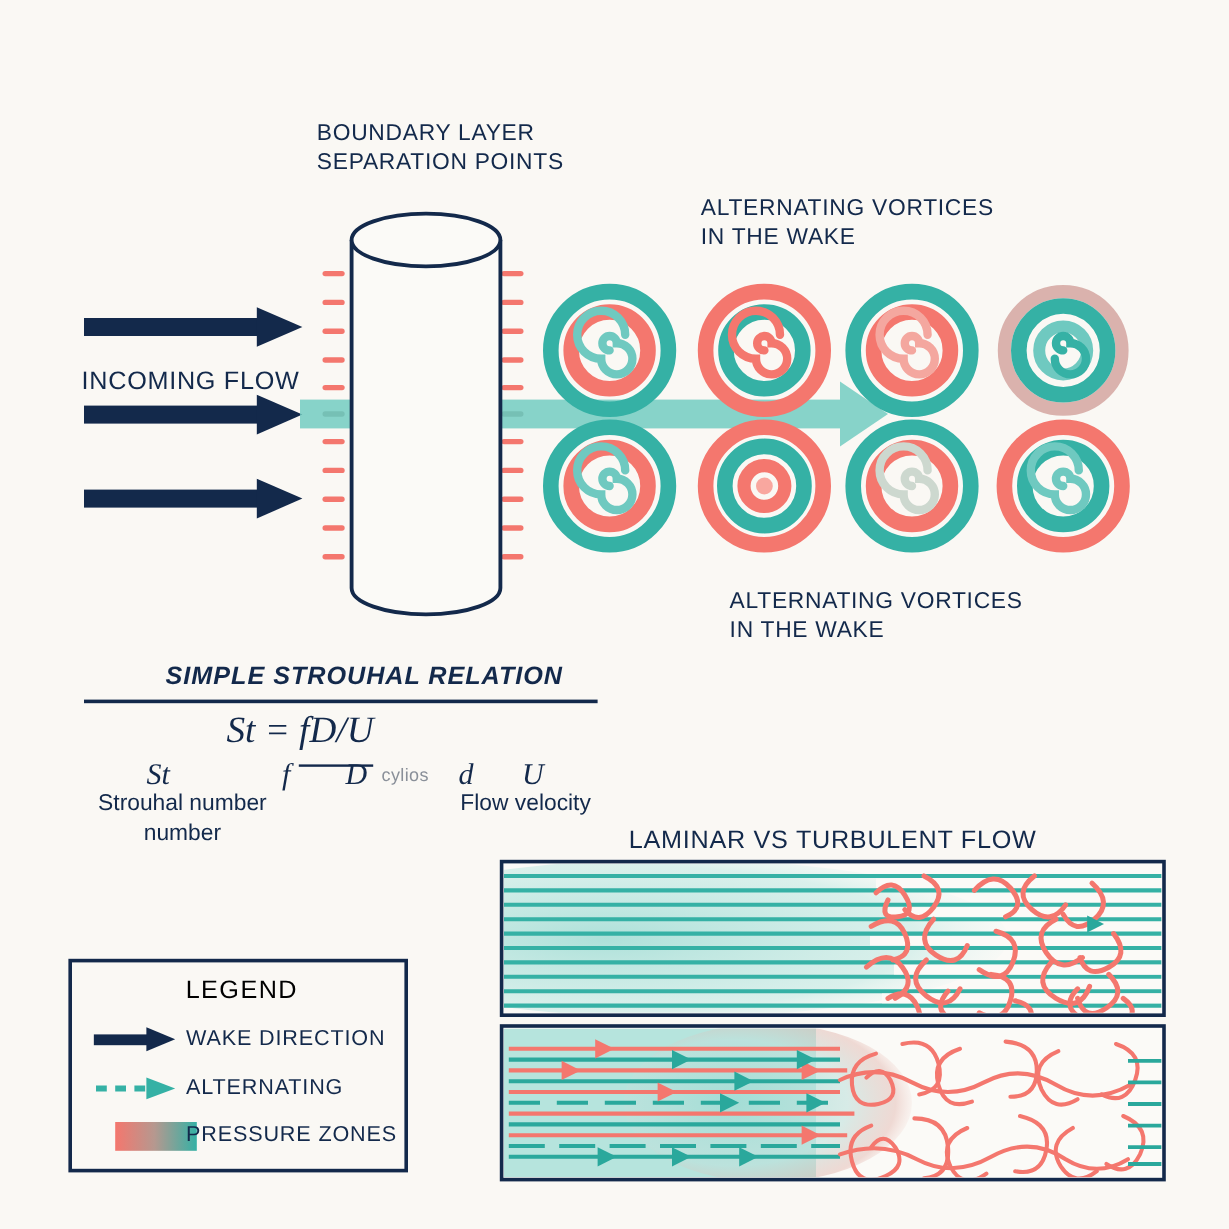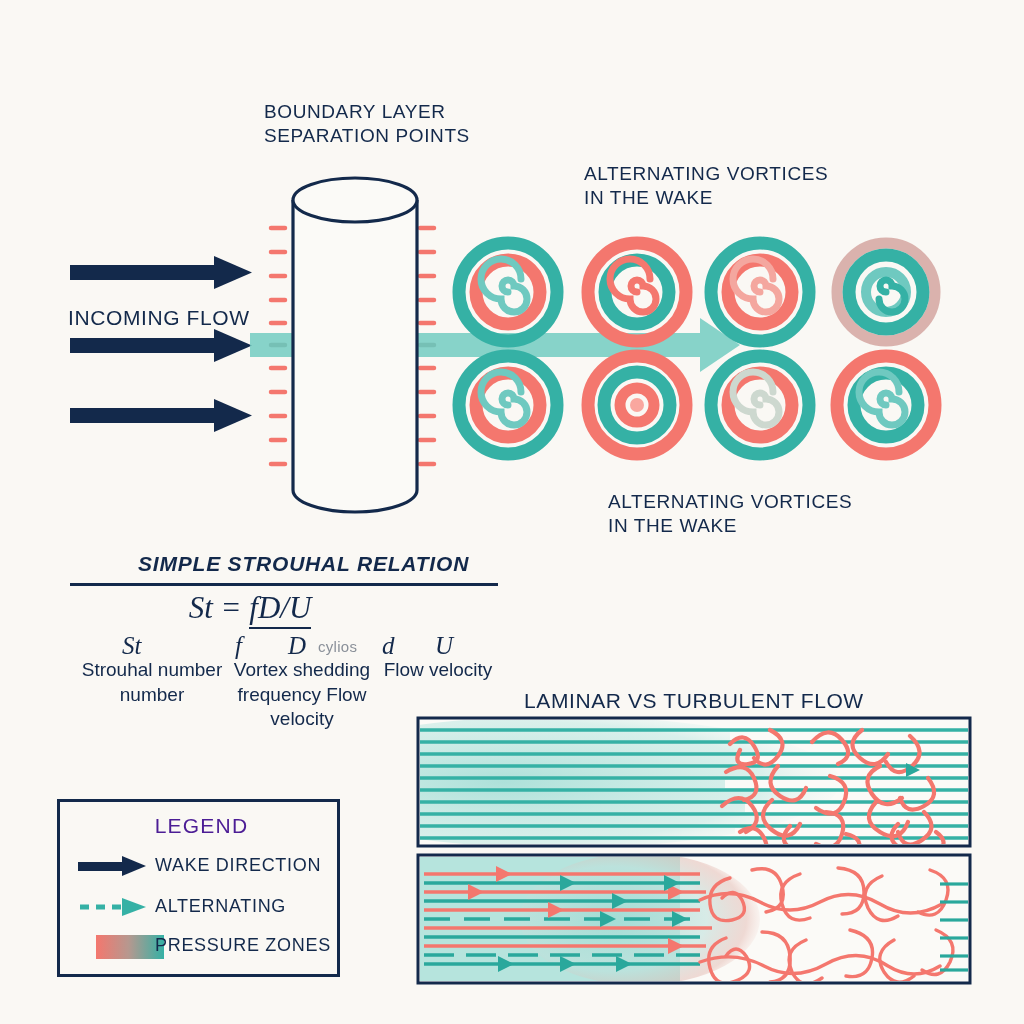--- a/index.html
+++ b/index.html
@@ -28,21 +28,21 @@
   #formula-title{
     position:absolute;left:138px;top:552px;
     font-size:21px;font-weight:700;color:#13294b;letter-spacing:.8px;font-style:italic;
   }
   #formula-rule{position:absolute;left:70px;top:583px;width:428px;height:3px;background:#13294b;}
   #formula-eq{
     position:absolute;left:0;top:590px;width:500px;text-align:center;
     font-family:"Liberation Serif", serif;font-style:italic;
     font-size:31px;color:#13294b;
   }
-  #formula-eq .frac{border-bottom:2.5px solid #13294b;padding-bottom:2px;}
+  #formula-eq .frac{border-bottom:2.5px solid #13294b;padding-bottom:12px;}
 
   .symrow{position:absolute;top:632px;left:60px;width:450px;height:34px;text-decoration:underline;}
   .symrow .sym{
     position:absolute;top:0;
     font-family:"Liberation Serif", serif;font-style:italic;
     font-size:25px;color:#13294b;
   }
   .symrow .note{
     position:absolute;top:6px;
     font-family:"Liberation Sans", sans-serif;font-style:normal;
@@ -52,21 +52,21 @@
   #def-a{left:62px;top:658px;width:180px;}
   #def-b{left:222px;top:658px;width:160px;}
   #def-c{left:368px;top:658px;width:140px;}
 
   #legend-box{
     position:absolute;left:57px;top:799px;width:283px;height:178px;
     border:3px solid #13294b;background:#faf8f4;box-sizing:border-box;
   }
   #legend-title{
     position:absolute;left:0;top:12px;width:283px;text-align:center;
-    font-size:21px;color:#4c1d95;letter-spacing:1.2px;
+    font-size:21px;color:#000000;letter-spacing:1.2px;
   }
   .leg-row{position:absolute;left:0;width:283px;height:30px;}
   .leg-text{
     position:absolute;left:95px;top:3px;
     font-size:18px;color:#13294b;letter-spacing:.7px;
   }
   .leg-mark{position:absolute;left:18px;top:0;width:68px;height:28px;}
   #leg-r0{top:50px;} #leg-r1{top:91px;} #leg-r2{top:130px;}
   #grad-swatch{
     position:absolute;left:18px;top:3px;width:68px;height:24px;
@@ -349,23 +349,20 @@
     <span class="sym" style="left:62px">St</span>
     <span class="sym" style="left:175px">f</span>
     <span class="sym" style="left:228px">D</span>
     <span class="note" style="left:258px">cylios</span>
     <span class="sym" style="left:322px">d</span>
     <span class="sym" style="left:375px">U</span>
   </div>
 
   <div class="deftext" id="def-a">Strouhal number
 number</div>
-  <div class="deftext" id="def-b">Vortex shedding
-frequency
-Flow velocity</div>
   <div class="deftext" id="def-c">Flow velocity</div>
 
   <div id="legend-box">
     <div id="legend-title">LEGEND</div>
 
     <div class="leg-row" id="leg-r0">
       <svg class="leg-mark" viewBox="0 0 68 28">
         <rect x="0" y="10" width="48" height="9" fill="#13294b"></rect>
         <path d="M44 4 L68 14 L44 24 Z" fill="#13294b"></path>
       </svg>

